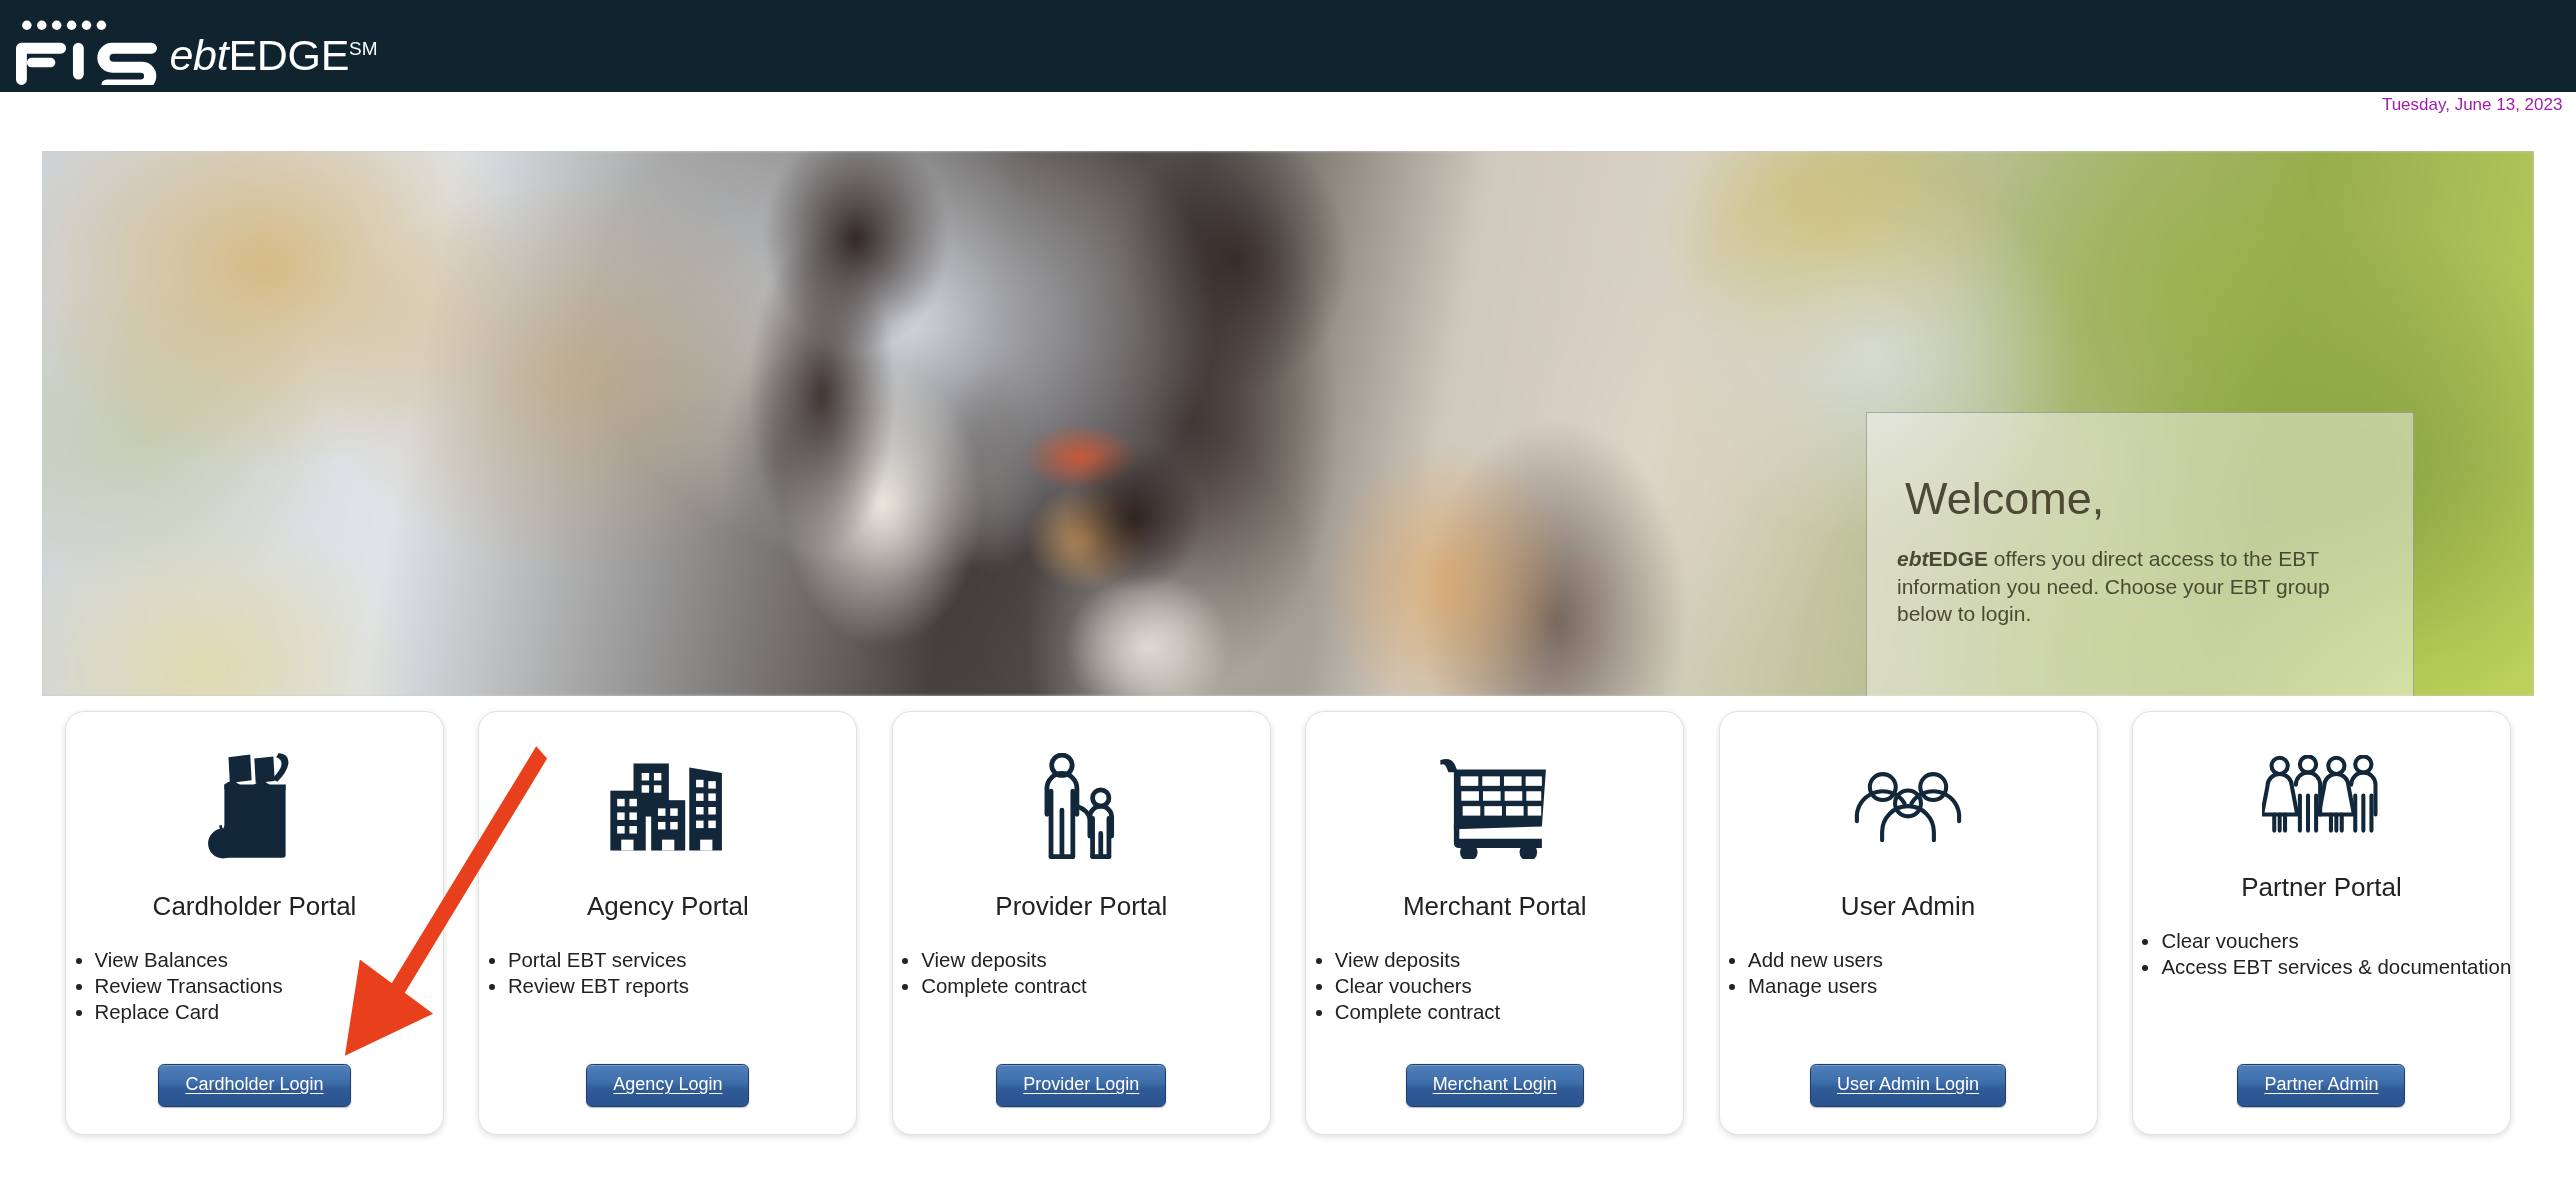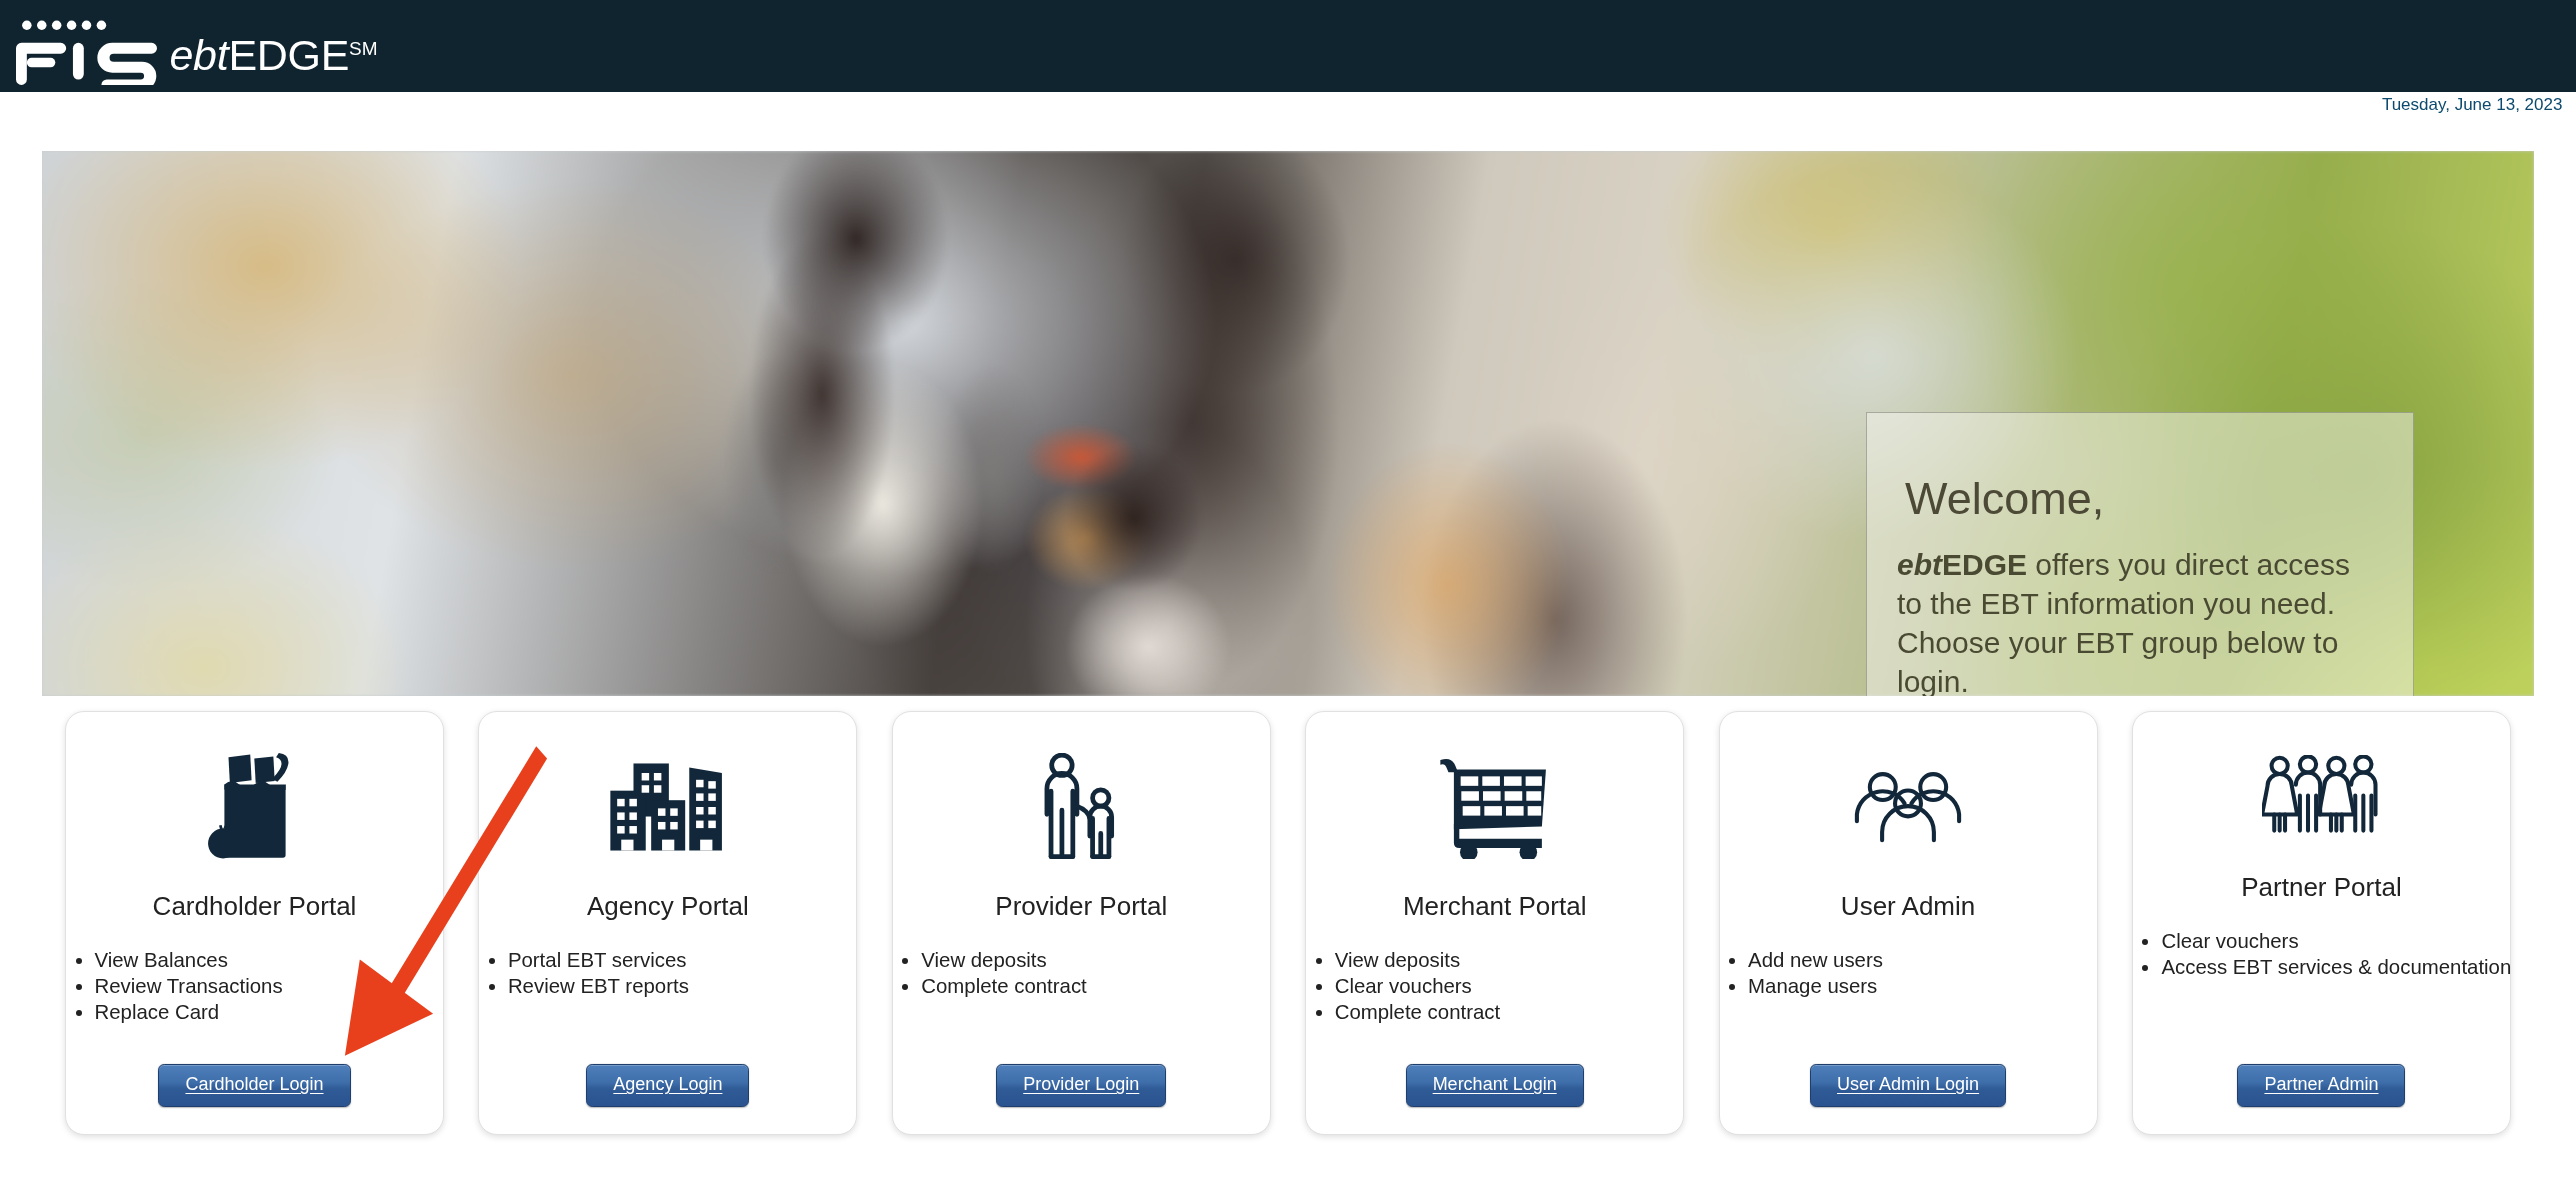--- a/index.html
+++ b/index.html
@@ -44,21 +44,21 @@
     vertical-align: super;
     font-style: normal;
     letter-spacing: 0;
   }
 
   
   .date-line {
     position: absolute;
     right: 13.6px; top: 95px;
     font-size: 17px;
-    color: #0c4a6e;
+    color: #a21caf;
     white-space: nowrap;
   }
 
   
   .hero {
     position: absolute;
     left: 42px; top: 151px;
     width: 2492px; height: 545px;
     overflow: hidden;
     background: #c9cdd0;
@@ -128,21 +128,21 @@
     padding: 62px 30px 0 30px;
   }
   .welcome-title {
     font-size: 45px;
     color: #4c4a36;
     line-height: 1.05;
     margin: 0 0 23px 8px;
     font-weight: normal;
   }
   .welcome-body {
-    font-size: 30px;
+    font-size: 21px;
     line-height: 1.30;
     color: #4a4a33;
     margin: 0;
   }
   .welcome-body .bold-ebt { font-weight: bold; }
   .welcome-body .bold-ebt .i { font-style: italic; }
 
   
   .cards-row {
     position: absolute;

